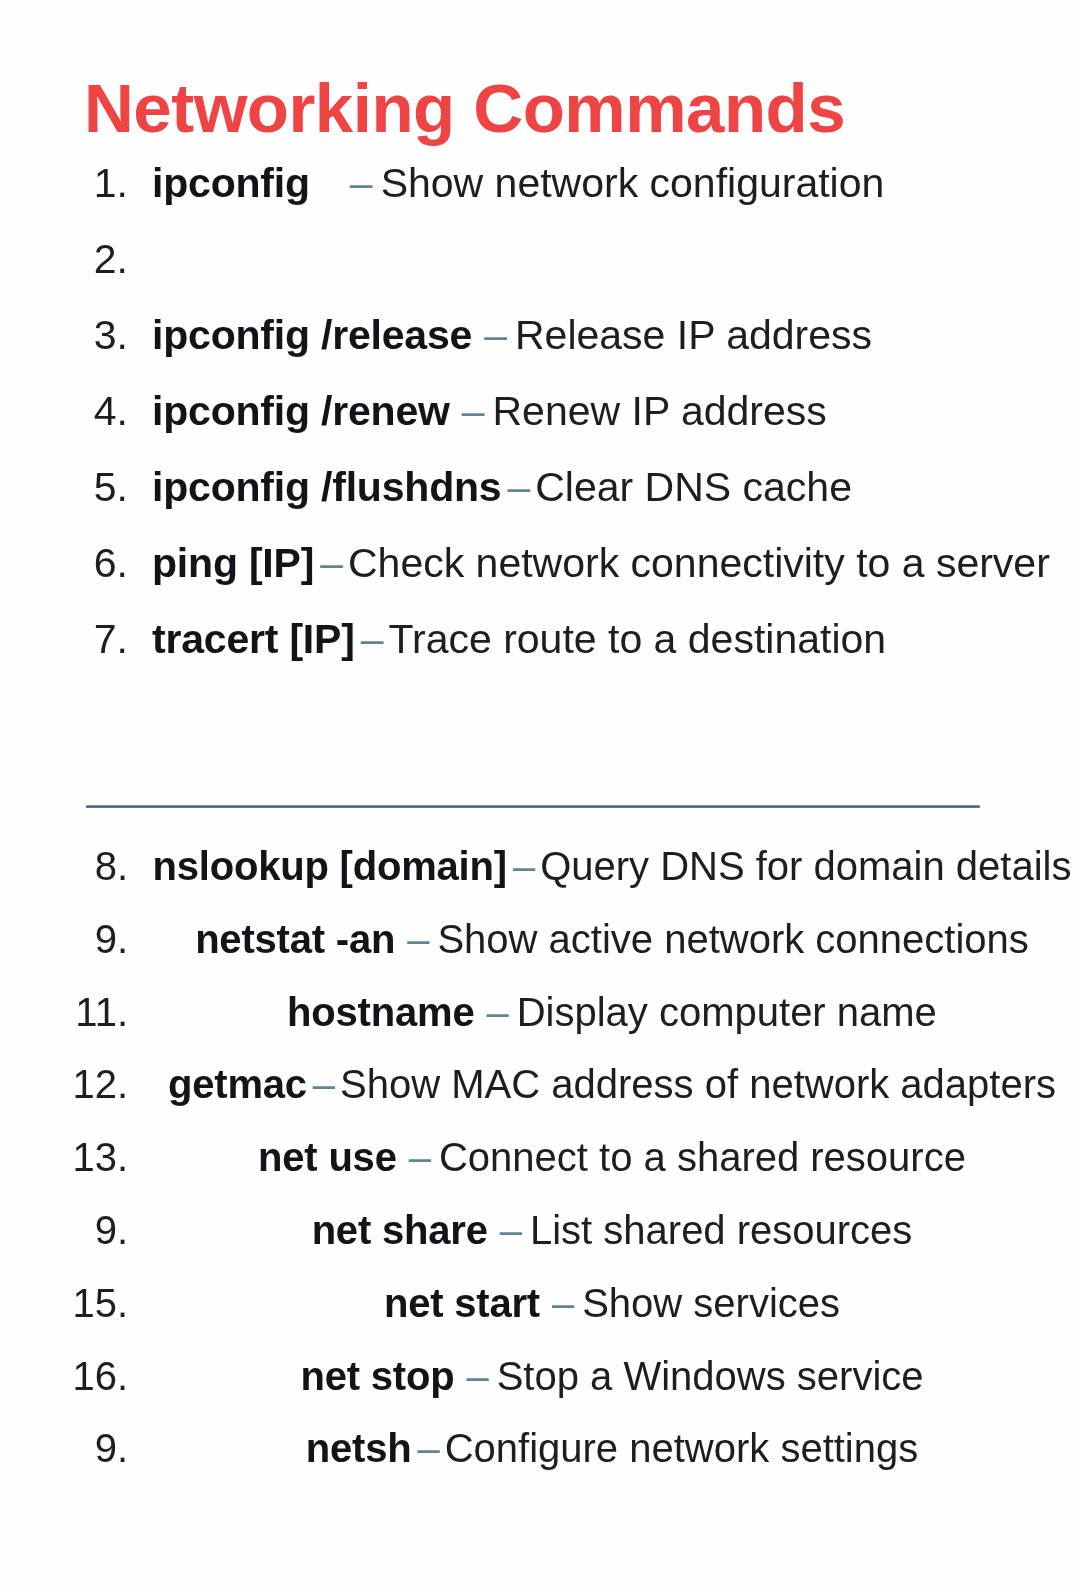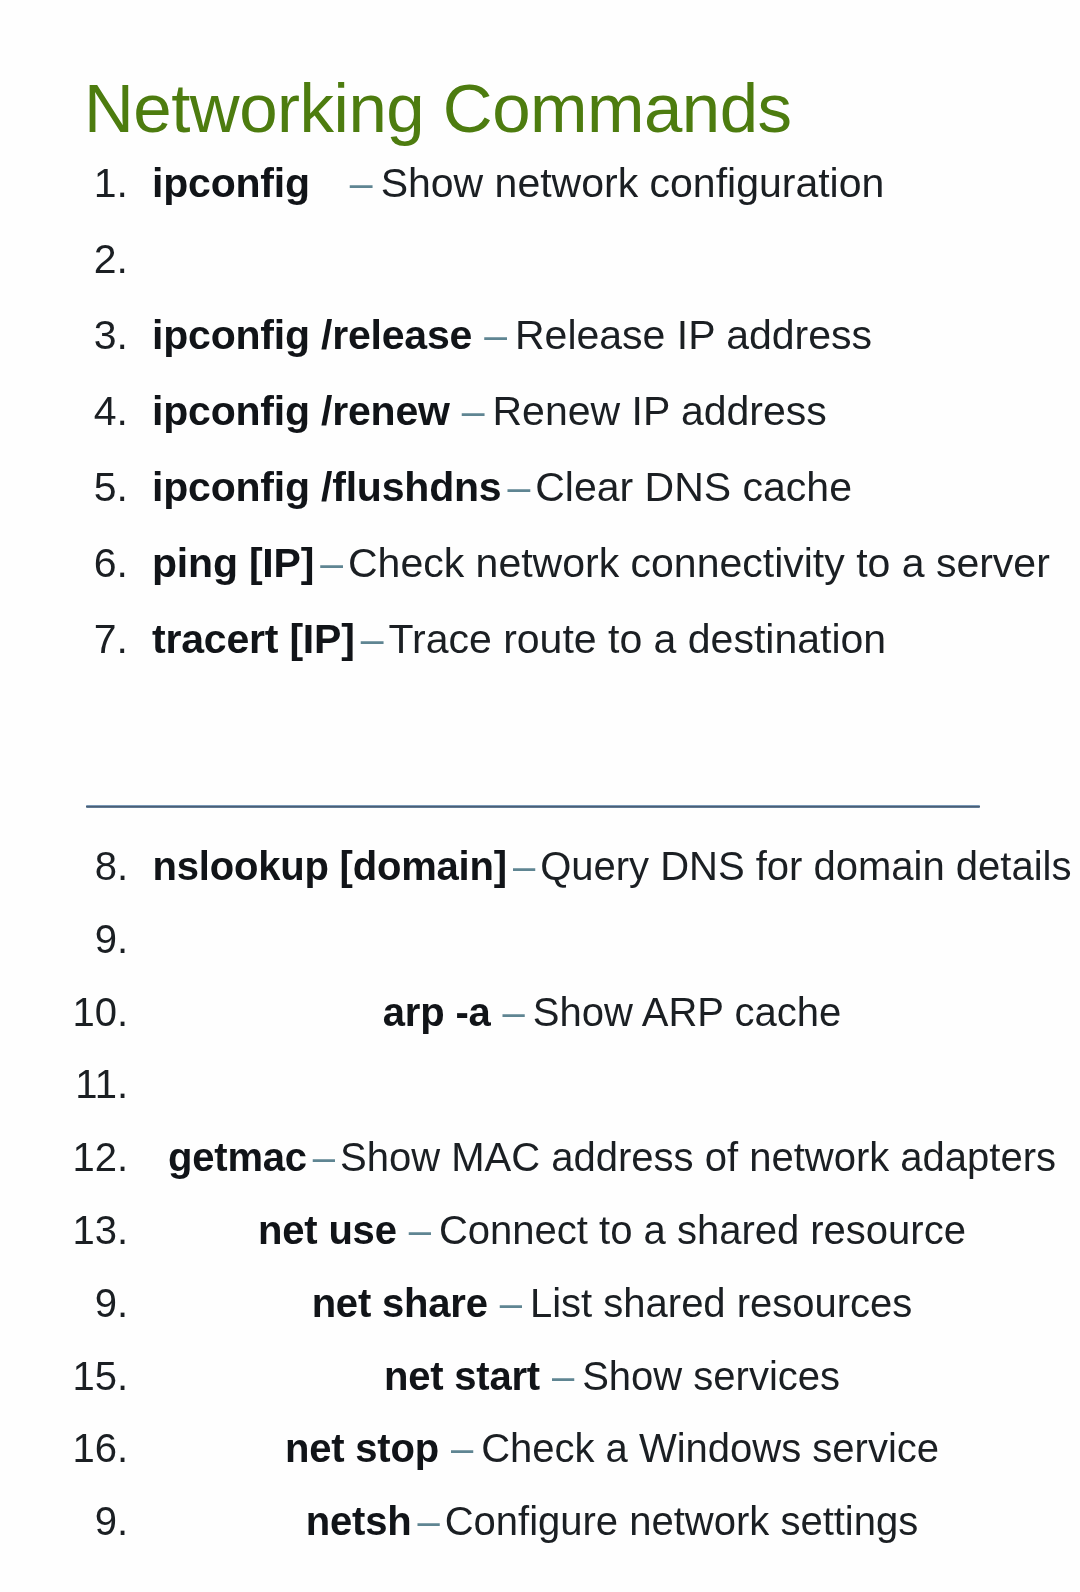--- a/index.html
+++ b/index.html
@@ -23,23 +23,23 @@
     background: #fefefe;
     overflow: hidden;
   }
 
   
   .page-title {
     position: absolute;
     left: 84px;
     top: 26px;
     font-size: 69px;
-    font-weight: 400;
+    font-weight: 700;
     letter-spacing: -0.5px;
-    color: #4d7c0f;
+    color: #ef4444;
     line-height: 1.08;
     white-space: nowrap;
   }
 
   
   .cmd-list {
     position: absolute;
     left: 0px;
     top: 158px;
     width: 1080px;
@@ -163,29 +163,27 @@
 
   <div class="cmd-list block-two">
 
     <div class="cmd-row gap-small">
       <span class="cmd-num">8.</span>
       <span class="cmd-body"><span class="cmd-name">nslookup [domain]</span><span class="cmd-dash">–</span><span class="cmd-desc">Query DNS for domain details</span></span>
     </div>
 
     <div class="cmd-row gap-med">
       <span class="cmd-num">9.</span>
-    </div>
-
-    <div class="cmd-row gap-med">
-      <span class="cmd-num">10.</span>
-      <span class="cmd-body"><span class="cmd-name">arp -a</span><span class="cmd-dash">–</span><span class="cmd-desc">Show ARP cache</span></span>
-    </div>
+      <span class="cmd-body"><span class="cmd-name">netstat -an</span><span class="cmd-dash">–</span><span class="cmd-desc">Show active network connections</span></span>
+    </div>
+
 
     <div class="cmd-row gap-med">
       <span class="cmd-num">11.</span>
+      <span class="cmd-body"><span class="cmd-name">hostname</span><span class="cmd-dash">–</span><span class="cmd-desc">Display computer name</span></span>
     </div>
 
     <div class="cmd-row gap-small">
       <span class="cmd-num">12.</span>
       <span class="cmd-body"><span class="cmd-name">getmac</span><span class="cmd-dash">–</span><span class="cmd-desc">Show MAC address of network adapters</span></span>
     </div>
 
     <div class="cmd-row gap-med">
       <span class="cmd-num">13.</span>
       <span class="cmd-body"><span class="cmd-name">net use</span><span class="cmd-dash">–</span><span class="cmd-desc">Connect to a shared resource</span></span>
@@ -196,21 +194,21 @@
       <span class="cmd-body"><span class="cmd-name">net share</span><span class="cmd-dash">–</span><span class="cmd-desc">List shared resources</span></span>
     </div>
 
     <div class="cmd-row gap-med">
       <span class="cmd-num">15.</span>
       <span class="cmd-body"><span class="cmd-name">net start</span><span class="cmd-dash">–</span><span class="cmd-desc">Show services</span></span>
     </div>
 
     <div class="cmd-row gap-med">
       <span class="cmd-num">16.</span>
-      <span class="cmd-body"><span class="cmd-name">net stop</span><span class="cmd-dash">–</span><span class="cmd-desc">Check a Windows service</span></span>
+      <span class="cmd-body"><span class="cmd-name">net stop</span><span class="cmd-dash">–</span><span class="cmd-desc">Stop a Windows service</span></span>
     </div>
 
     <div class="cmd-row gap-small">
       <span class="cmd-num">9.</span>
       <span class="cmd-body"><span class="cmd-name">netsh</span><span class="cmd-dash">–</span><span class="cmd-desc">Configure network settings</span></span>
     </div>
 
   </div>
 
 </div>

